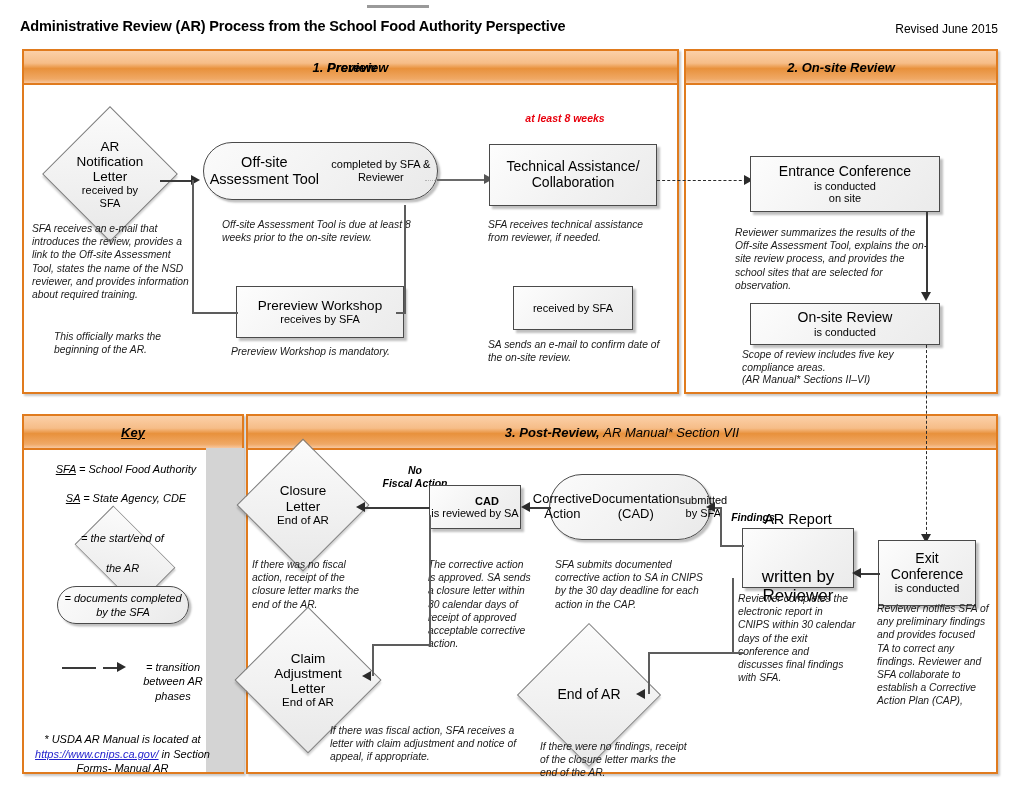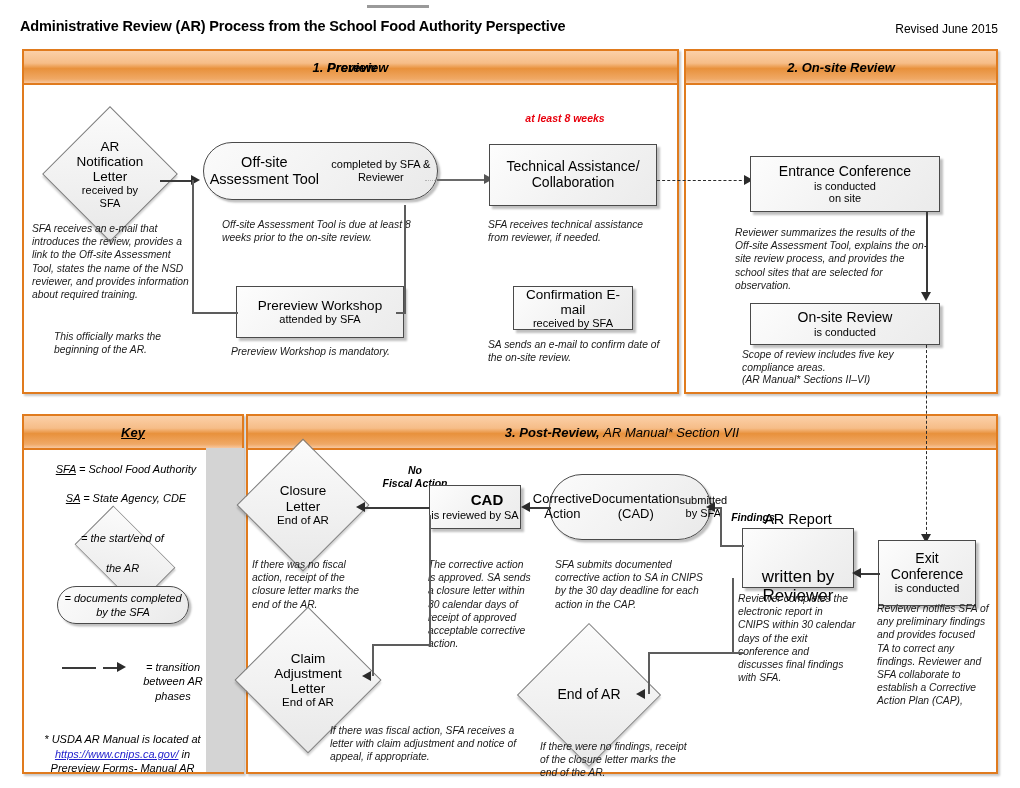--- a/index.html
+++ b/index.html
@@ -54,21 +54,21 @@
   .rounded{
     position:absolute;box-sizing:border-box;
     border:1.6px solid #4a4a4a;border-radius:46px;
     background:linear-gradient(135deg,#fbfbfb 0%,#f1f1f1 60%,#e9e9e9 100%);
     box-shadow:2.5px 2.5px 2px rgba(0,0,0,.25);
     display:flex;align-items:center;justify-content:center;
     text-align:center;line-height:1.15;
   }
   .t1{font-size:13.5px;}
   .t2{font-size:11px;}
-  .tb{font-weight:bold;font-size:15px;margin-left:24px;}
+  .tb{font-weight:bold;font-size:11px;margin-left:24px;}
 
   
   .diamond{position:absolute;}
   .diamond .dshape{
     position:absolute;left:0;top:0;width:100%;height:100%;
     background:linear-gradient(135deg,#fbfbfb 0%,#f0f0f0 60%,#e8e8e8 100%);
     border:1.4px solid #7d7d7d;
     transform:rotate(45deg);
     box-sizing:border-box;
     box-shadow:2px 2px 2px rgba(0,0,0,.18);
@@ -169,21 +169,21 @@
 <div class="arr arr-r abs" style="left:191px;top:175px;"></div>
 
 <div class="rounded" style="left:203px;top:142px;width:235px;height:58px;">
   <span class="t1" style="font-size:14.5px;">Off-site Assessment Tool</span>
   <span class="t2">completed by SFA &amp; Reviewer</span>
 </div>
 <div class="note" style="left:222px;top:218px;width:205px;">Off-site Assessment Tool is due at least 8 weeks prior to the on-site review.</div>
 
 <div class="box" style="left:236px;top:286px;width:168px;height:52px;">
   <span class="t1">Prereview Workshop</span>
-  <span class="t2">attended by SFA</span>
+  <span class="t2">receives by SFA</span>
 </div>
 <div class="note" style="left:231px;top:345px;width:180px;">Prereview Workshop is mandatory.</div>
 
 <div class="ln lnv-g abs" style="left:192px;top:180px;height:133px;"></div>
 <div class="ln lnh-g abs" style="left:192px;top:312px;width:46px;"></div>
 
 <div class="ln lnv-g abs" style="left:404px;top:205px;height:108px;"></div>
 <div class="ln lnh-g abs" style="left:396px;top:312px;width:10px;"></div>
 
 <div class="dot-h abs" style="left:425px;top:180px;width:40px;"></div>
@@ -192,21 +192,20 @@
 
 <div class="lbl red abs" style="left:480px;top:112px;width:170px;">at least 8 weeks</div>
 
 <div class="box" style="left:489px;top:144px;width:168px;height:62px;text-align:right;">
   <span class="t1" style="font-size:14px;">Technical Assistance/</span>
   <span class="t1" style="font-size:14px;">Collaboration</span>
 </div>
 <div class="note" style="left:488px;top:218px;width:172px;">SFA receives technical assistance from reviewer, if needed.</div>
 
 <div class="box" style="left:513px;top:286px;width:120px;height:44px;">
-  <span class="t1">Confirmation E-mail</span>
   <span class="t2">received by SFA</span>
 </div>
 <div class="note" style="left:488px;top:338px;width:172px;">SA sends an e-mail to confirm date of the on-site review.</div>
 
 <div class="dash-h abs" style="left:657px;top:180px;width:95px;"></div>
 <div class="arr arr-r abs" style="left:744px;top:175px;"></div>
 
 <div class="box" style="left:750px;top:156px;width:190px;height:56px;">
   <span class="t1" style="font-size:14px;">Entrance Conference</span>
   <span class="t2">is conducted</span>
@@ -244,21 +243,21 @@
   <span class="keytxt" style="position:static;width:120px;">= documents completed by the SFA</span>
 </div>
 
 <div class="ln lnh abs" style="left:62px;top:667px;width:34px;height:1.8px;"></div>
 <div class="ln lnh abs" style="left:103px;top:667px;width:16px;height:1.8px;"></div>
 <div class="arr arr-r abs" style="left:117px;top:662px;"></div>
 <div class="keytxt" style="left:124px;top:660px;width:98px;">= transition between AR phases</div>
 
 <div class="keytxt" style="left:30px;top:732px;width:185px;line-height:1.34;">
   <span>* USDA AR Manual is located at </span><a class="link" href="#">https://www.cnips.ca.gov/</a><span> in</span>
-  <span>Prereview Forms- Manual AR</span>
+  <span>Section Forms- Manual AR</span>
 </div>
 
 <div class="diamond" style="left:256px;top:458px;width:94px;height:94px;">
   <div class="dshape"></div>
   <div class="dlabel">
     <span class="t1">Closure</span>
     <span class="t1">Letter</span>
     <span class="t2" style="font-size:11.5px;">End of AR</span>
   </div>
 </div>

